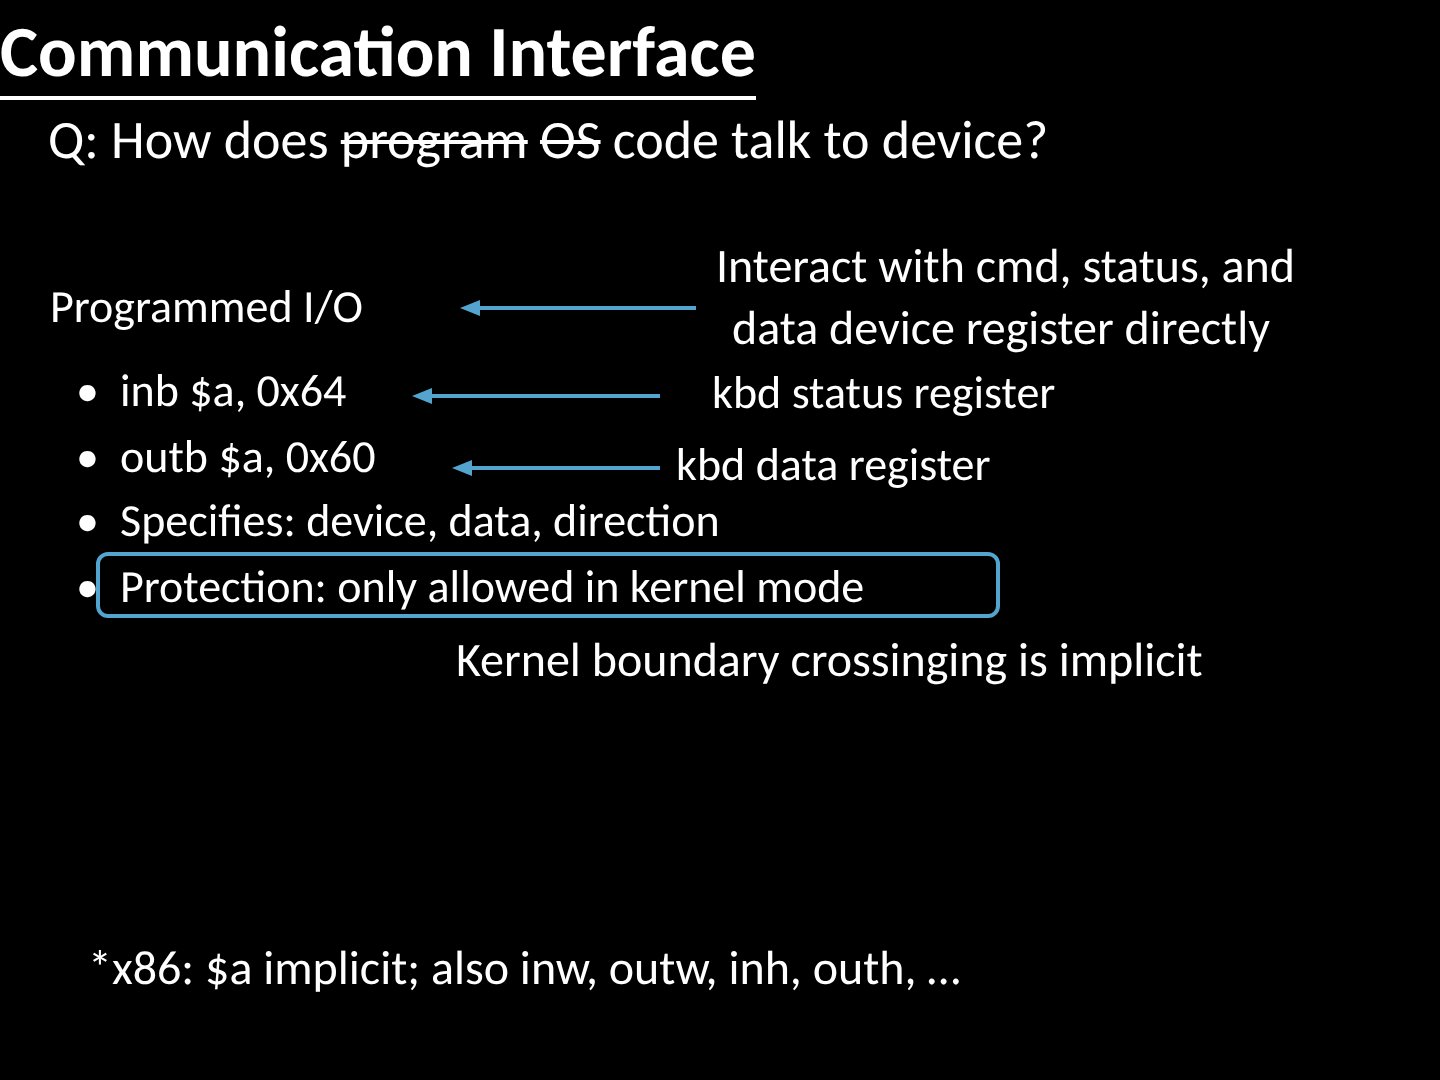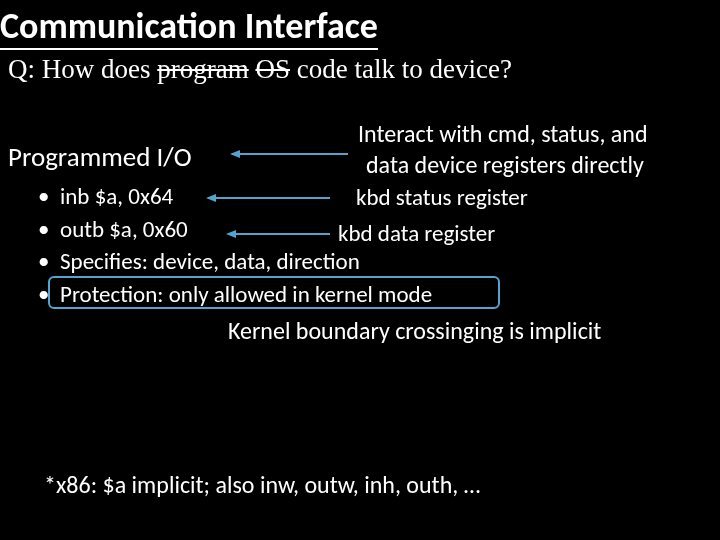--- a/index.html
+++ b/index.html
@@ -24,39 +24,38 @@
     width: 100%;
     font-size: 36px;
     font-weight: 600;
   }
   .title .u {
     border-bottom: 2px solid #fff;
   }
   .q-line {
     position: absolute;
     top: 54px;
-    left: 8px;
+    left: 24px;
     font-size: 27px;
-    font-family: Liberation Serif, serif;
   }
   .strike {
     text-decoration: line-through;
     text-decoration-thickness: 2px;
   }
   .a-line {
     position: absolute;
     top: 90px;
     left: 8px;
     font-size: 27px;
   }
   .pio {
     position: absolute;
     top: 140px;
-    left: 8px;
-    font-size: 27px;
+    left: 25px;
+    font-size: 23px;
   }
   .interact1 {
     position: absolute;
     top: 120px;
     left: 358px;
     font-size: 24px;
     line-height: 1.2;
   }
   .interact2 {
     position: absolute;
@@ -120,21 +119,21 @@
     <span class="u">Communication Interface</span>
   </div>
 
   <div class="q-line">
     <span>Q: How does </span><span class="strike">program</span><span>  </span><span class="strike">OS</span><span> code talk to device?</span>
   </div>
 
 
   <div class="pio">Programmed I/O</div>
   <div class="interact1">Interact with cmd, status, and</div>
-  <div class="interact2">data device registers directly</div>
+  <div class="interact2">data device register directly</div>
 
   <svg class="arrow" style="left:228px; top:144px; width:124px; height:20px;">
     <line x1="10" y1="10" x2="120" y2="10"></line>
     <polygon points="12,6 12,14 2,10"></polygon>
   </svg>
 
   <div class="bullets">
     <div class="row">
         <span class="dot">•</span>
         <span>inb $a, 0x64</span>

